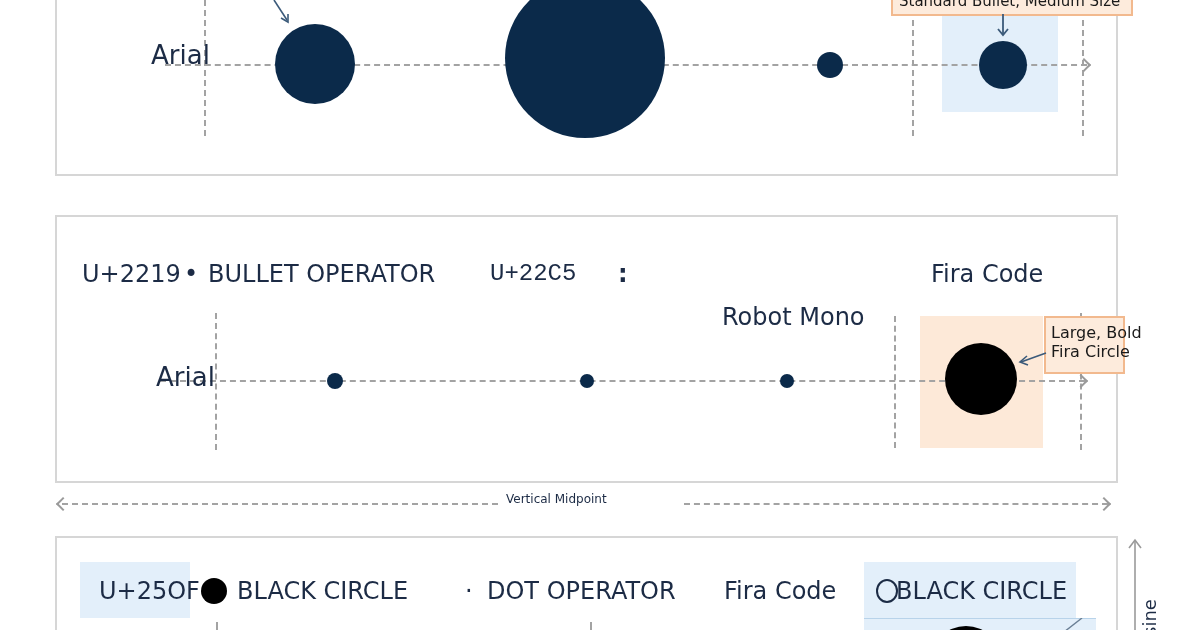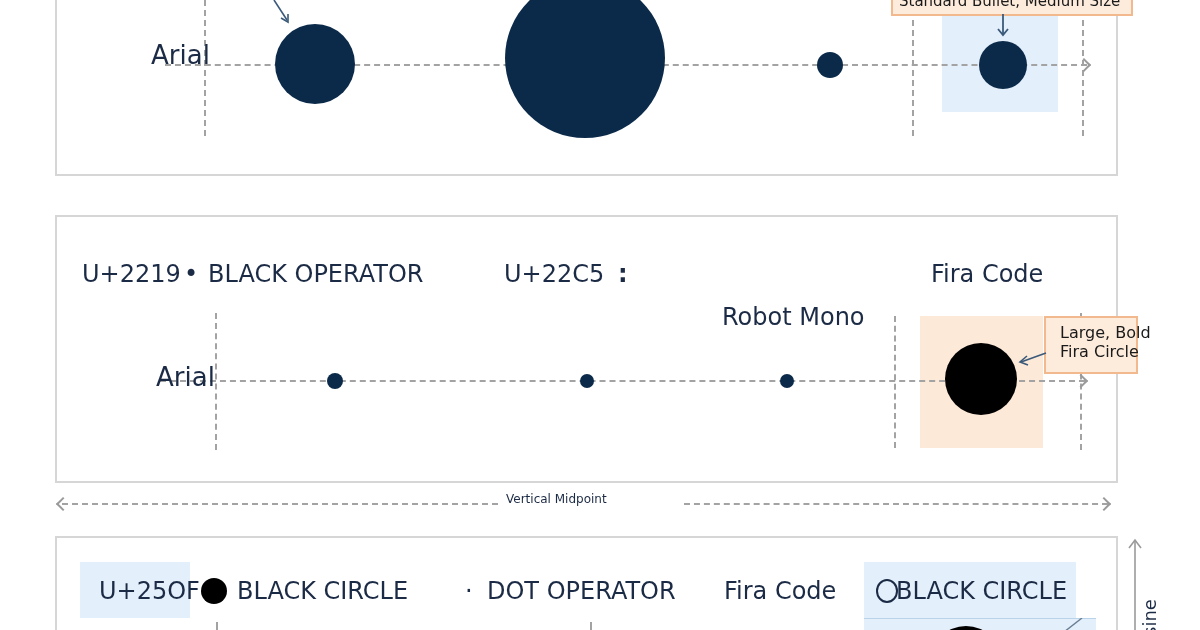--- a/index.html
+++ b/index.html
@@ -52,23 +52,23 @@
 <div class="callout" style="left:891px; top:-12px; width:242px; height:28px; font-size:15px; padding-top:2px;">Standard Bullet, Medium Size</div>
 <svg class="abs" style="left:996px; top:14px;" width="14" height="24" viewBox="0 0 14 24">
   <line x1="7" y1="0" x2="7" y2="20" stroke="#3b5a7a" stroke-width="1.8"></line>
   <polyline points="2,15 7,21 12,15" fill="none" stroke="#3b5a7a" stroke-width="1.8"></polyline>
 </svg>
 
 <div class="panel" style="left:55px; top:215px; width:1063px; height:268px;"></div>
 
 <div class="label head" style="left:82px; top:260px;">U+2219</div>
 <div class="label head" style="left:184px; top:260px;">•</div>
-<div class="label head" style="left:208px; top:260px;">BLACK OPERATOR</div>
+<div class="label head" style="left:208px; top:260px;">BULLET OPERATOR</div>
 
-<div class="label head" style="left:504px; top:260px;">U+22C5</div>
+<div class="label head" style="left:490px; top:260px;font-family:Liberation Mono, monospace;">U+22C5</div>
 <div class="label head" style="left:618px; top:260px; font-weight:bold;">:</div>
 
 <div class="label head" style="left:722px; top:260px;margin-top:43px;">Robot Mono</div>
 <div class="label head" style="left:931px; top:260px;">Fira Code</div>
 
 <div class="hl-peach" style="left:920px; top:316px; width:123px; height:132px;"></div>
 
 <div class="vdash" style="left:215px; top:313px; height:137px;"></div>
 <div class="vdash" style="left:894px; top:316px; height:132px;"></div>
 <div class="vdash" style="left:1080px; top:313px; height:137px;"></div>
@@ -76,21 +76,21 @@
 <div class="hdash" style="left:160px; top:380px; width:925px;"></div>
 <div class="arrowhead" style="left:1076px; top:376px; transform:rotate(45deg);"></div>
 
 <div class="label rowlabel" style="left:108px; top:362px;">Arial</div>
 
 <div class="dot" style="left:327px; top:373px; width:16px; height:16px;"></div>
 <div class="dot" style="left:580px; top:374px; width:14px; height:14px;"></div>
 <div class="dot" style="left:780px; top:374px; width:14px; height:14px;"></div>
 <div class="dot" style="left:945px; top:343px; width:72px; height:72px; background:#000;"></div>
 
-<div class="callout" style="left:1044px; top:316px; width:94px; height:58px; padding:5px 14px;">
+<div class="callout" style="left:1044px; top:316px; width:81px; height:58px; padding:5px 5px;">
   <div>Large, Bold</div>
   <div>Fira Circle</div>
 </div>
 <svg class="abs" style="left:1016px; top:350px;" width="32" height="16" viewBox="0 0 32 16">
   <line x1="30" y1="3" x2="5" y2="12" stroke="#3b5a7a" stroke-width="1.6"></line>
   <polyline points="11,6 4,12 12,15" fill="none" stroke="#3b5a7a" stroke-width="1.6"></polyline>
 </svg>
 
 <div class="hdash" style="left:62px; top:503px; width:436px;"></div>
 <div class="arrowhead" style="left:58px; top:499px; transform:rotate(-135deg);"></div>

